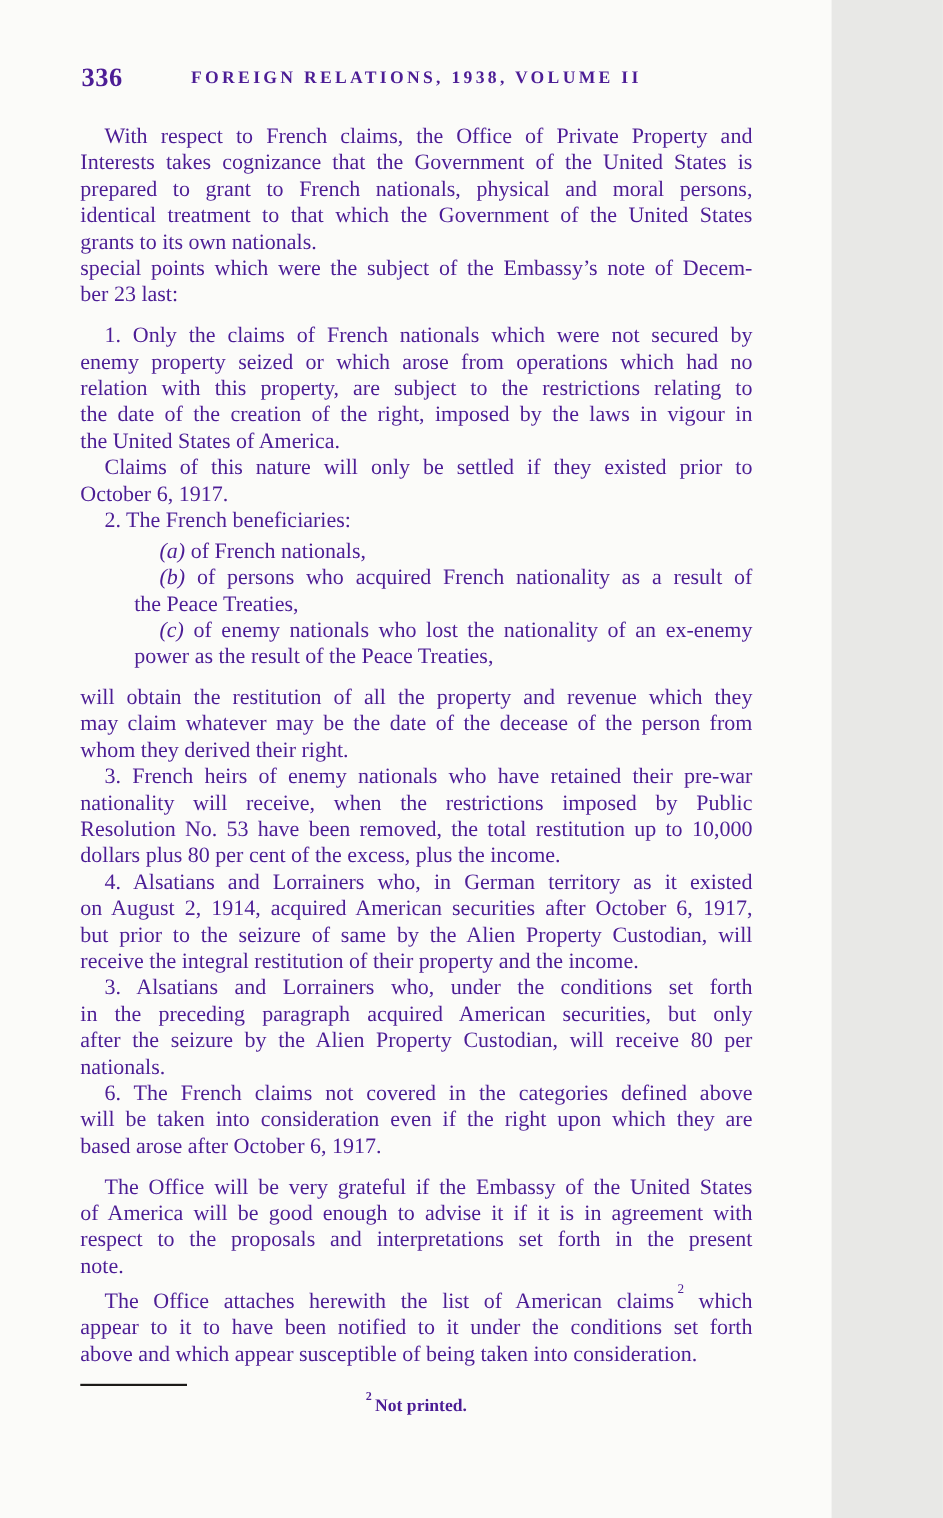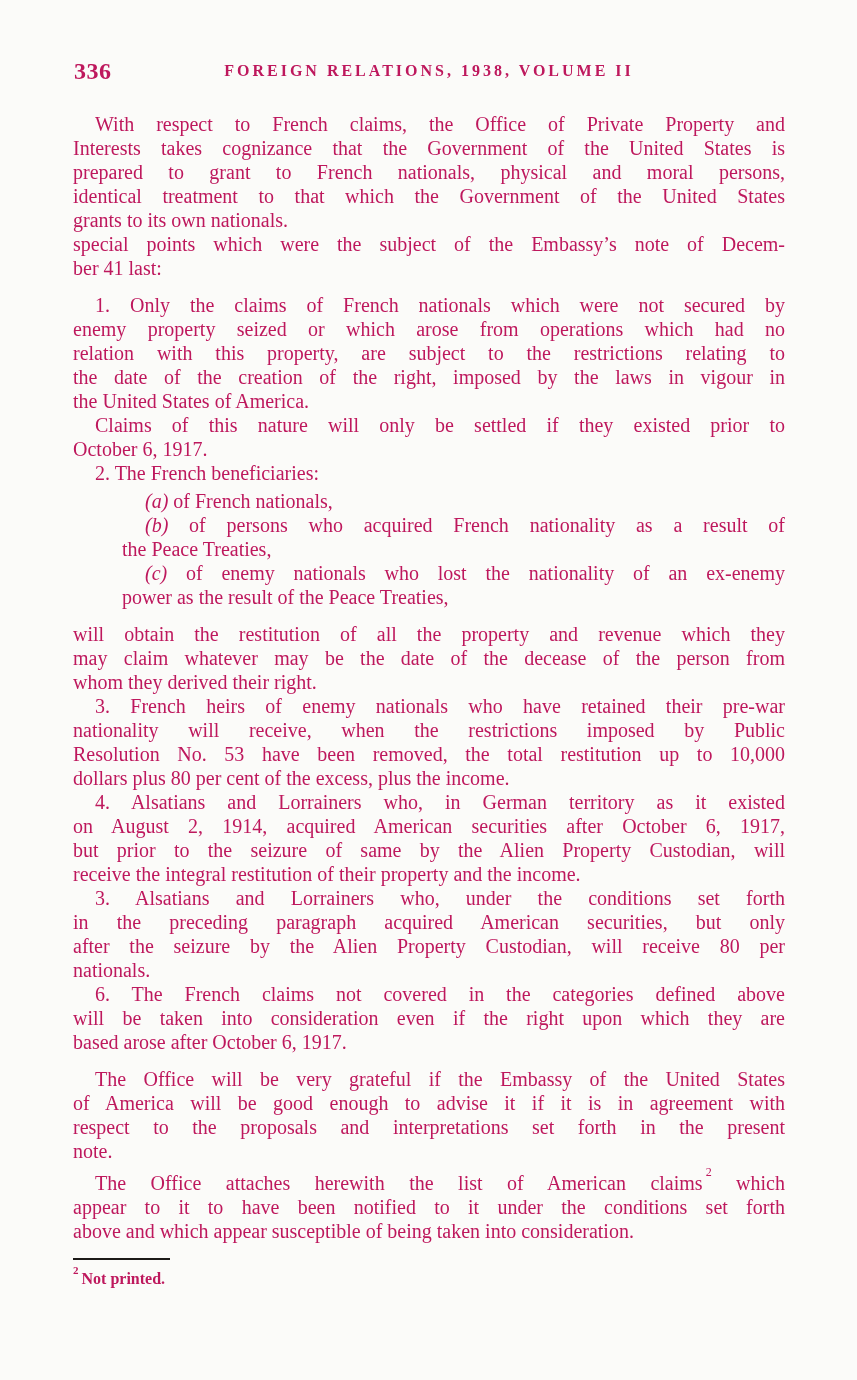--- a/index.html
+++ b/index.html
@@ -1,19 +1,19 @@
 <!DOCTYPE html>
 <html><head>
 <meta charset="utf-8">
 <style>
   html,body { margin:0; padding:0; background:#e8e8e6; }
   .page {
-    width:857px; height:1380px;
+    width:756px; height:1380px;
     background:#fbfbf9;
-    color:#be185d;
+    color:#4c1d95;
     font-family:"Liberation Serif", serif;
     position:relative;
     box-sizing:border-box;
     padding:58px 72px 0 73px;
     overflow:hidden;
   }
   .hdr { position:relative; height:30px; margin-bottom:24px; }
   .pagenum {
     position:absolute; left:1px; top:0;
     font-size:24px; font-weight:bold; letter-spacing:.5px;
@@ -36,21 +36,21 @@
   .block.sub .line.first { text-indent:23px; }
   .it { font-style:italic; }
   sup.fnref {
     font-size:12px; line-height:0;
     position:relative; top:-6px; margin-left:3px;
   }
   .footrule {
     width:97px; border:0; border-top:2px solid #1c1a18;
     margin:15px 0 9px 0;
   }
-  .footnote { font-size:16px; font-weight:bold; line-height:20px; }
+  .footnote { font-size:16px; font-weight:bold; line-height:20px;text-align:center; }
   .footnote sup {
     font-size:11px; line-height:0;
     position:relative; top:-4px; margin-right:3px;
   }
 </style>
 </head>
 <body>
 
 <div class="page">
   <div class="hdr">
@@ -61,21 +61,21 @@
   <main id="body-blocks">
       <div class="block para">
         <div class="line first">With respect to French claims, the Office of Private Property and</div>
         <div class="line">Interests takes cognizance that the Government of the United States is</div>
         <div class="line">prepared to grant to French nationals, physical and moral persons,</div>
         <div class="line">identical treatment to that which the Government of the United States</div>
         <div class="line last">grants to its own nationals.</div>
       </div>
       <div class="block para">
         <div class="line">special points which were the subject of the Embassy’s note of Decem-</div>
-        <div class="line last">ber 41 last:</div>
+        <div class="line last">ber 23 last:</div>
       </div>
       <div class="block para gap">
         <div class="line first">1. Only the claims of French nationals which were not secured by</div>
         <div class="line">enemy property seized or which arose from operations which had no</div>
         <div class="line">relation with this property, are subject to the restrictions relating to</div>
         <div class="line">the date of the creation of the right, imposed by the laws in vigour in</div>
         <div class="line last">the United States of America.</div>
       </div>
       <div class="block para">
         <div class="line first">Claims of this nature will only be settled if they existed prior to</div>

